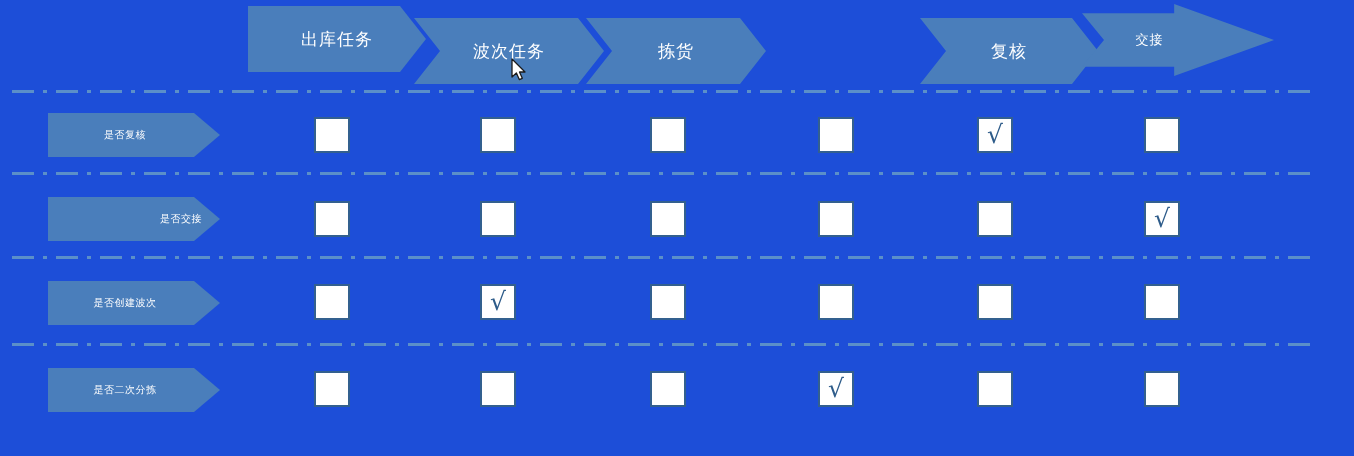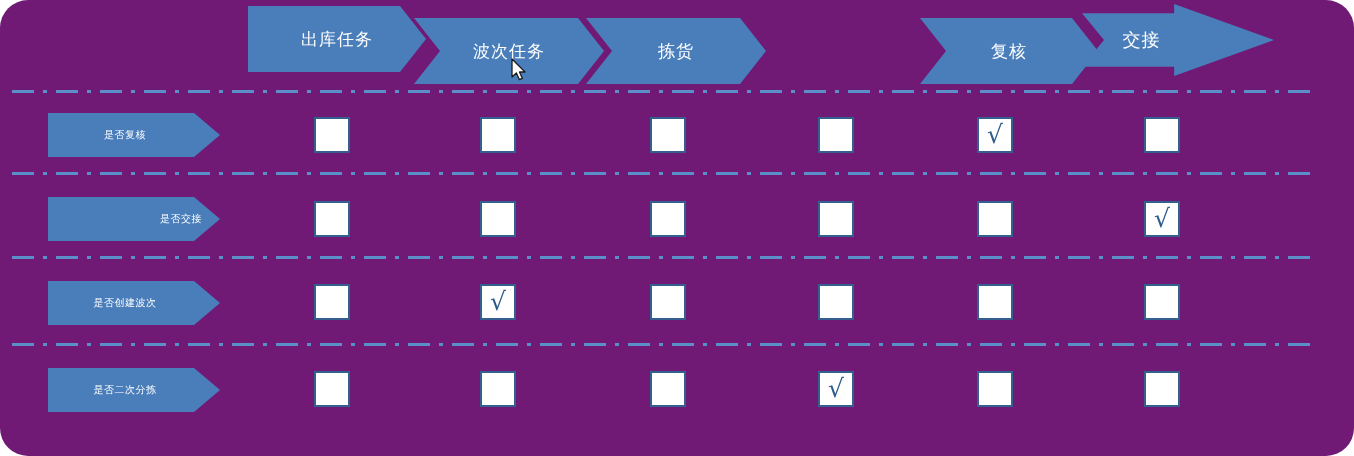--- a/index.html
+++ b/index.html
@@ -7,23 +7,22 @@
     padding: 0;
     background: #ffffff;
   }
   body {
     font-family: "Liberation Sans", "DejaVu Sans", sans-serif;
   }
   #canvas {
     position: relative;
     width: 1354px;
     height: 456px;
-    background: #701a75;
+    background: #1d4ed8;
     overflow: hidden;
-    border-radius: 28px;
   }
 
   
   #process-header {
     position: absolute;
     left: 0;
     top: 0;
     width: 1354px;
     height: 88px;
   }
@@ -54,29 +53,29 @@
     padding: 0;
   }
   .chevron-last .arrow-body {
     position: absolute;
     inset: 0;
     background: #4a7ebb;
     clip-path: polygon(0 13%, 48% 13%, 48% 0, 100% 50%, 48% 100%, 48% 87%, 0 87%, 22px 50%);
   }
   .chevron-last .arrow-label {
     position: absolute;
-    left: 0;
+    left: 8px;
     top: 0;
     width: 62%;
     height: 100%;
     display: flex;
     align-items: center;
     justify-content: center;
     color: #ffffff;
-    font-size: 18px;
+    font-size: 13px;
     letter-spacing: 1px;
   }
 
   
   .separator {
     position: absolute;
     left: 12px;
     width: 1300px;
     height: 3px;
     background-image: repeating-linear-gradient(

